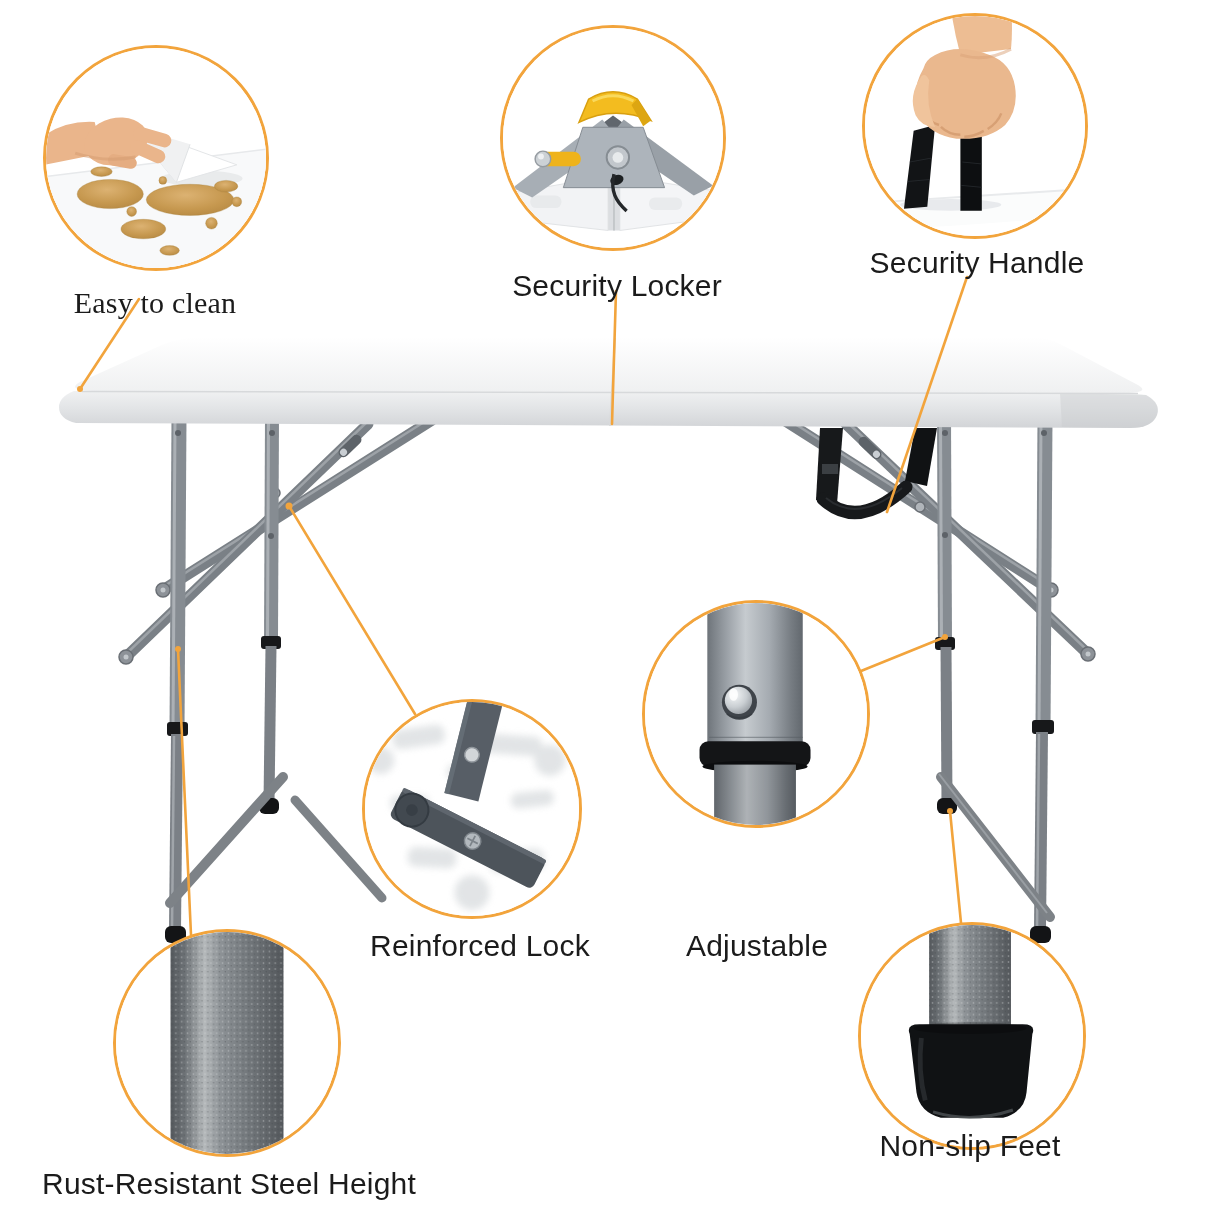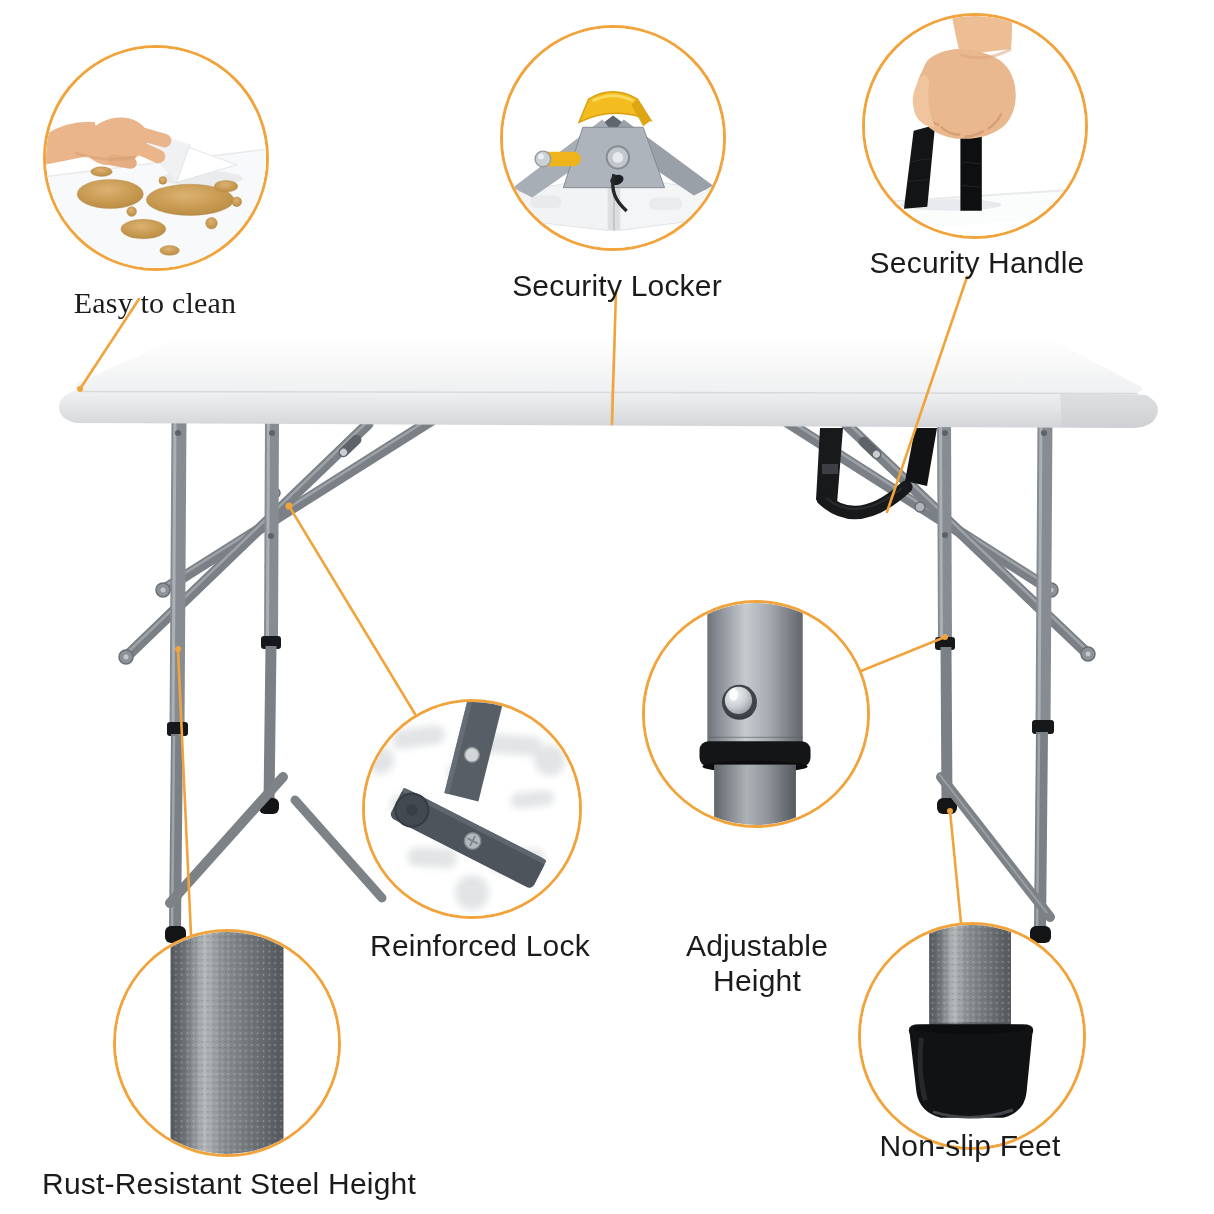--- a/index.html
+++ b/index.html
@@ -349,18 +349,17 @@
       <path d="M 62,116 Q 58,150 66,180" stroke="#35393c" stroke-width="5" fill="none" opacity="0.6"></path>
     </svg>
   </div>
 
   <div class="label" style="left:25px;top:285px;width:260px;font-family:Liberation Serif, serif;">Easy to clean</div>
   <div class="label" style="left:487px;top:268px;width:260px;">Security Locker</div>
   <div class="label" style="left:847px;top:245px;width:260px;">Security Handle</div>
   <div class="label" style="left:350px;top:928px;width:260px;">Reinforced Lock</div>
   <div class="label" style="left:627px;top:884px;width:260px;margin-top:44px;">
     <div>Adjustable</div>
-    <div>Height</div>
   </div>
   <div class="label" style="left:9px;top:1166px;width:440px;">Rust-Resistant Steel Height</div>
   <div class="label" style="left:840px;top:1128px;width:260px;">Non-slip Feet</div>
 
 </div>
 
 </body></html>

